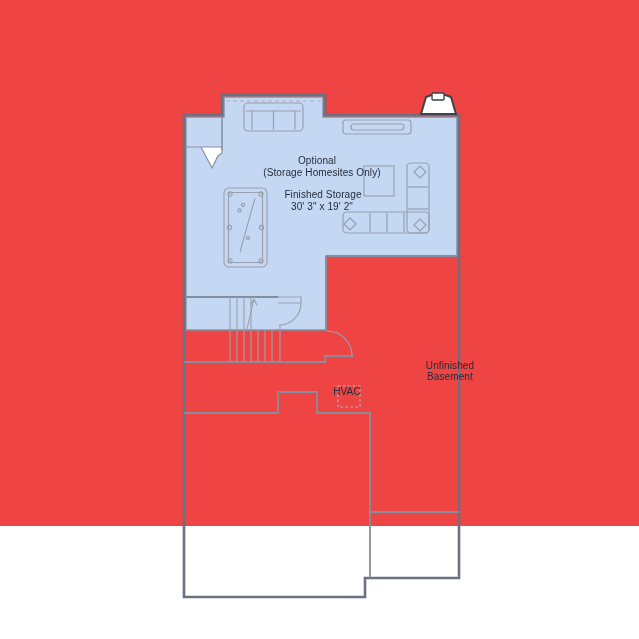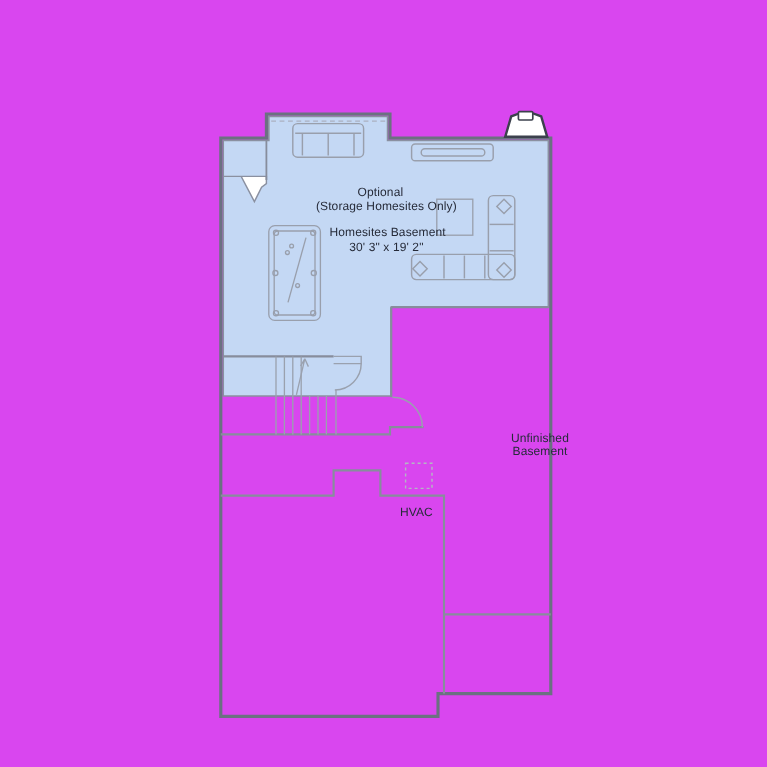--- a/index.html
+++ b/index.html
@@ -1,17 +1,17 @@
 <!DOCTYPE html>
 <html><head>
 <meta charset="utf-8">
 <style>
   html,body{margin:0;padding:0;width:639px;height:639px;background:#ffffff;overflow:hidden;
     font-family:"Liberation Sans", sans-serif;}
-  .stage{position:relative;width:639px;height:639px;background:#d946ef;}
+  .stage{position:relative;width:639px;height:526px;background:#ef4444;}
   svg{position:absolute;left:0;top:0;}
   .lbl{position:absolute;transform:translateX(-50%);font-size:10px;line-height:11px;
     color:#262b39;white-space:nowrap;text-align:center;letter-spacing:0.1px;}
 </style>
 </head>
 <body>
 
 <div class="stage">
 
 <svg width="639" height="639" viewBox="0 0 639 639">
@@ -104,24 +104,24 @@
     <path d="M350,218 L356,224 L350,230 L344,224 Z"></path>
   </g>
 
   <rect x="338" y="386" width="22" height="21" fill="none" stroke="#b3b7c2" stroke-width="1.2" stroke-dasharray="2.5 2.5"></rect>
 </svg>
 
 <div class="lbl" style="left:317px;top:155px;">Optional</div>
 
 <div class="lbl" style="left:322px;top:167px;">(Storage Homesites Only)</div>
 
-<div class="lbl" style="left:323px;top:189px;">Homesites Basement</div>
+<div class="lbl" style="left:323px;top:189px;">Finished Storage</div>
 
 <div class="lbl" style="left:322px;top:201px;">30' 3" x 19' 2"</div>
 
 <div class="lbl" style="left:402px;top:360px;margin-left:48px;">
   <div>Unfinished</div>
   <div>Basement</div>
 </div>
 
-<div class="lbl" style="left:347px;top:386px;margin-top:36px;">HVAC</div>
+<div class="lbl" style="left:347px;top:386px;">HVAC</div>
 
 </div>
 
 </body></html>

